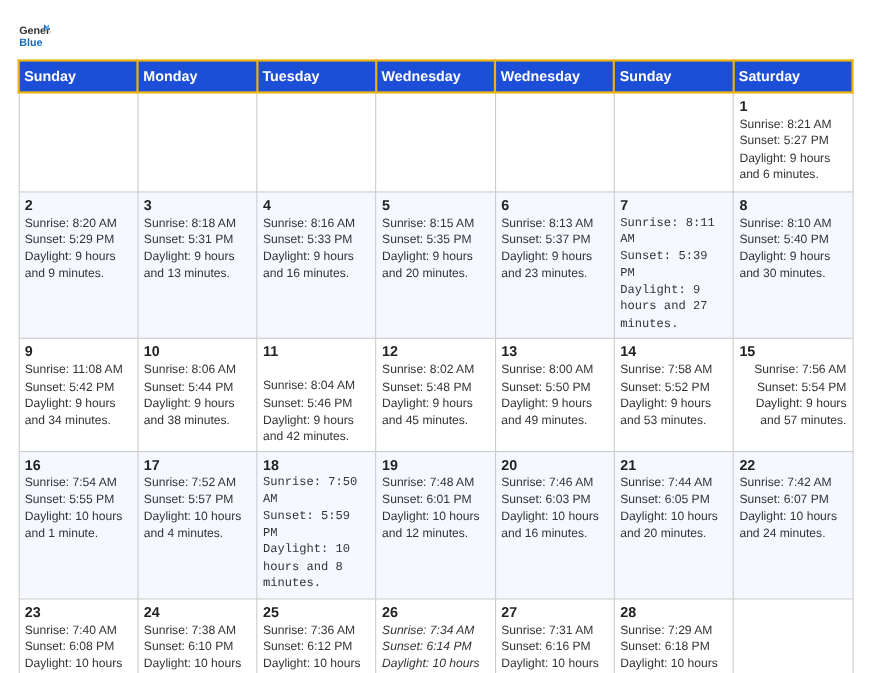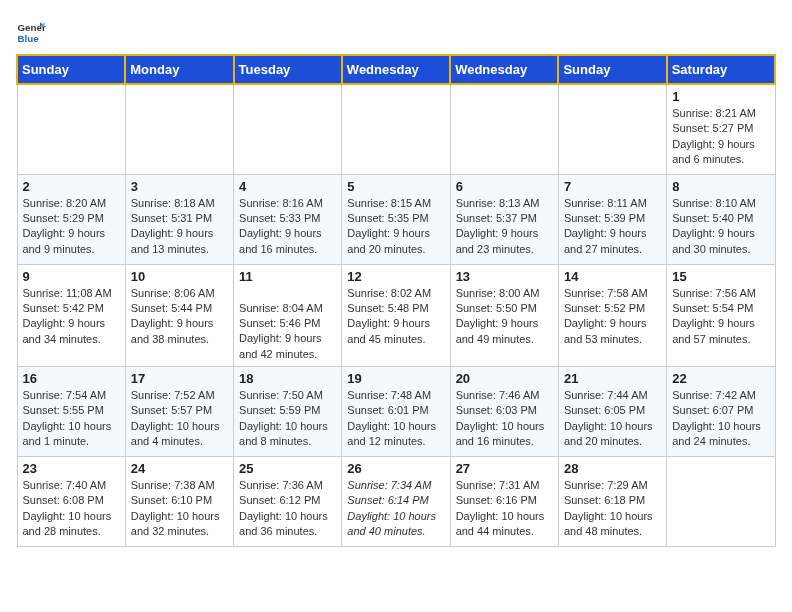--- a/index.html
+++ b/index.html
@@ -151,21 +151,21 @@
 Daylight: 9 hours and 20 minutes.</div>
         </td>
         <td>
           <span class="day-num">6</span>
           <div class="day-info" style="white-space: pre-wrap;">Sunrise: 8:13 AM
 Sunset: 5:37 PM
 Daylight: 9 hours and 23 minutes.</div>
         </td>
         <td>
           <span class="day-num">7</span>
-          <div class="day-info" style="white-space: pre-wrap;">Sunrise: 8:11 AM
+          <div class="day-info" style="white-space: pre-wrap; font-family: Liberation Mono, monospace;">Sunrise: 8:11 AM
 Sunset: 5:39 PM
 Daylight: 9 hours and 27 minutes.</div>
         </td>
         <td>
           <span class="day-num">8</span>
           <div class="day-info" style="white-space: pre-wrap;">Sunrise: 8:10 AM
 Sunset: 5:40 PM
 Daylight: 9 hours and 30 minutes.</div>
         </td>
       </tr>
@@ -201,41 +201,41 @@
 Daylight: 9 hours and 49 minutes.</div>
         </td>
         <td>
           <span class="day-num">14</span>
           <div class="day-info" style="white-space: pre-wrap;">Sunrise: 7:58 AM
 Sunset: 5:52 PM
 Daylight: 9 hours and 53 minutes.</div>
         </td>
         <td>
           <span class="day-num">15</span>
-          <div class="day-info" style="white-space: pre-wrap;">Sunrise: 7:56 AM
+          <div class="day-info" style="white-space: pre-wrap; text-align: right;">Sunrise: 7:56 AM
 Sunset: 5:54 PM
 Daylight: 9 hours and 57 minutes.</div>
         </td>
       </tr>
       <tr>
         <td>
           <span class="day-num">16</span>
           <div class="day-info" style="white-space: pre-wrap;">Sunrise: 7:54 AM
 Sunset: 5:55 PM
 Daylight: 10 hours and 1 minute.</div>
         </td>
         <td>
           <span class="day-num">17</span>
           <div class="day-info" style="white-space: pre-wrap;">Sunrise: 7:52 AM
 Sunset: 5:57 PM
 Daylight: 10 hours and 4 minutes.</div>
         </td>
         <td>
           <span class="day-num">18</span>
-          <div class="day-info" style="white-space: pre-wrap;">Sunrise: 7:50 AM
+          <div class="day-info" style="white-space: pre-wrap; font-family: Liberation Mono, monospace;">Sunrise: 7:50 AM
 Sunset: 5:59 PM
 Daylight: 10 hours and 8 minutes.</div>
         </td>
         <td>
           <span class="day-num">19</span>
           <div class="day-info" style="white-space: pre-wrap;">Sunrise: 7:48 AM
 Sunset: 6:01 PM
 Daylight: 10 hours and 12 minutes.</div>
         </td>
         <td>

